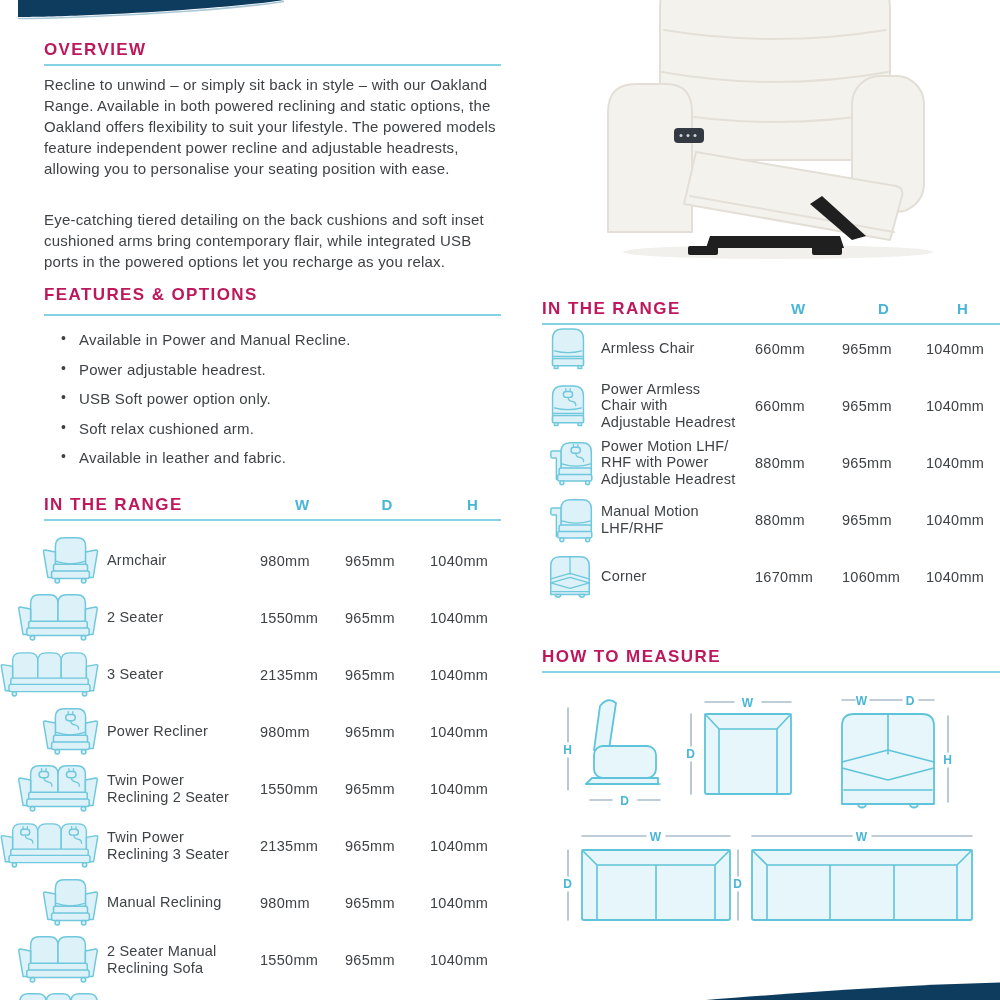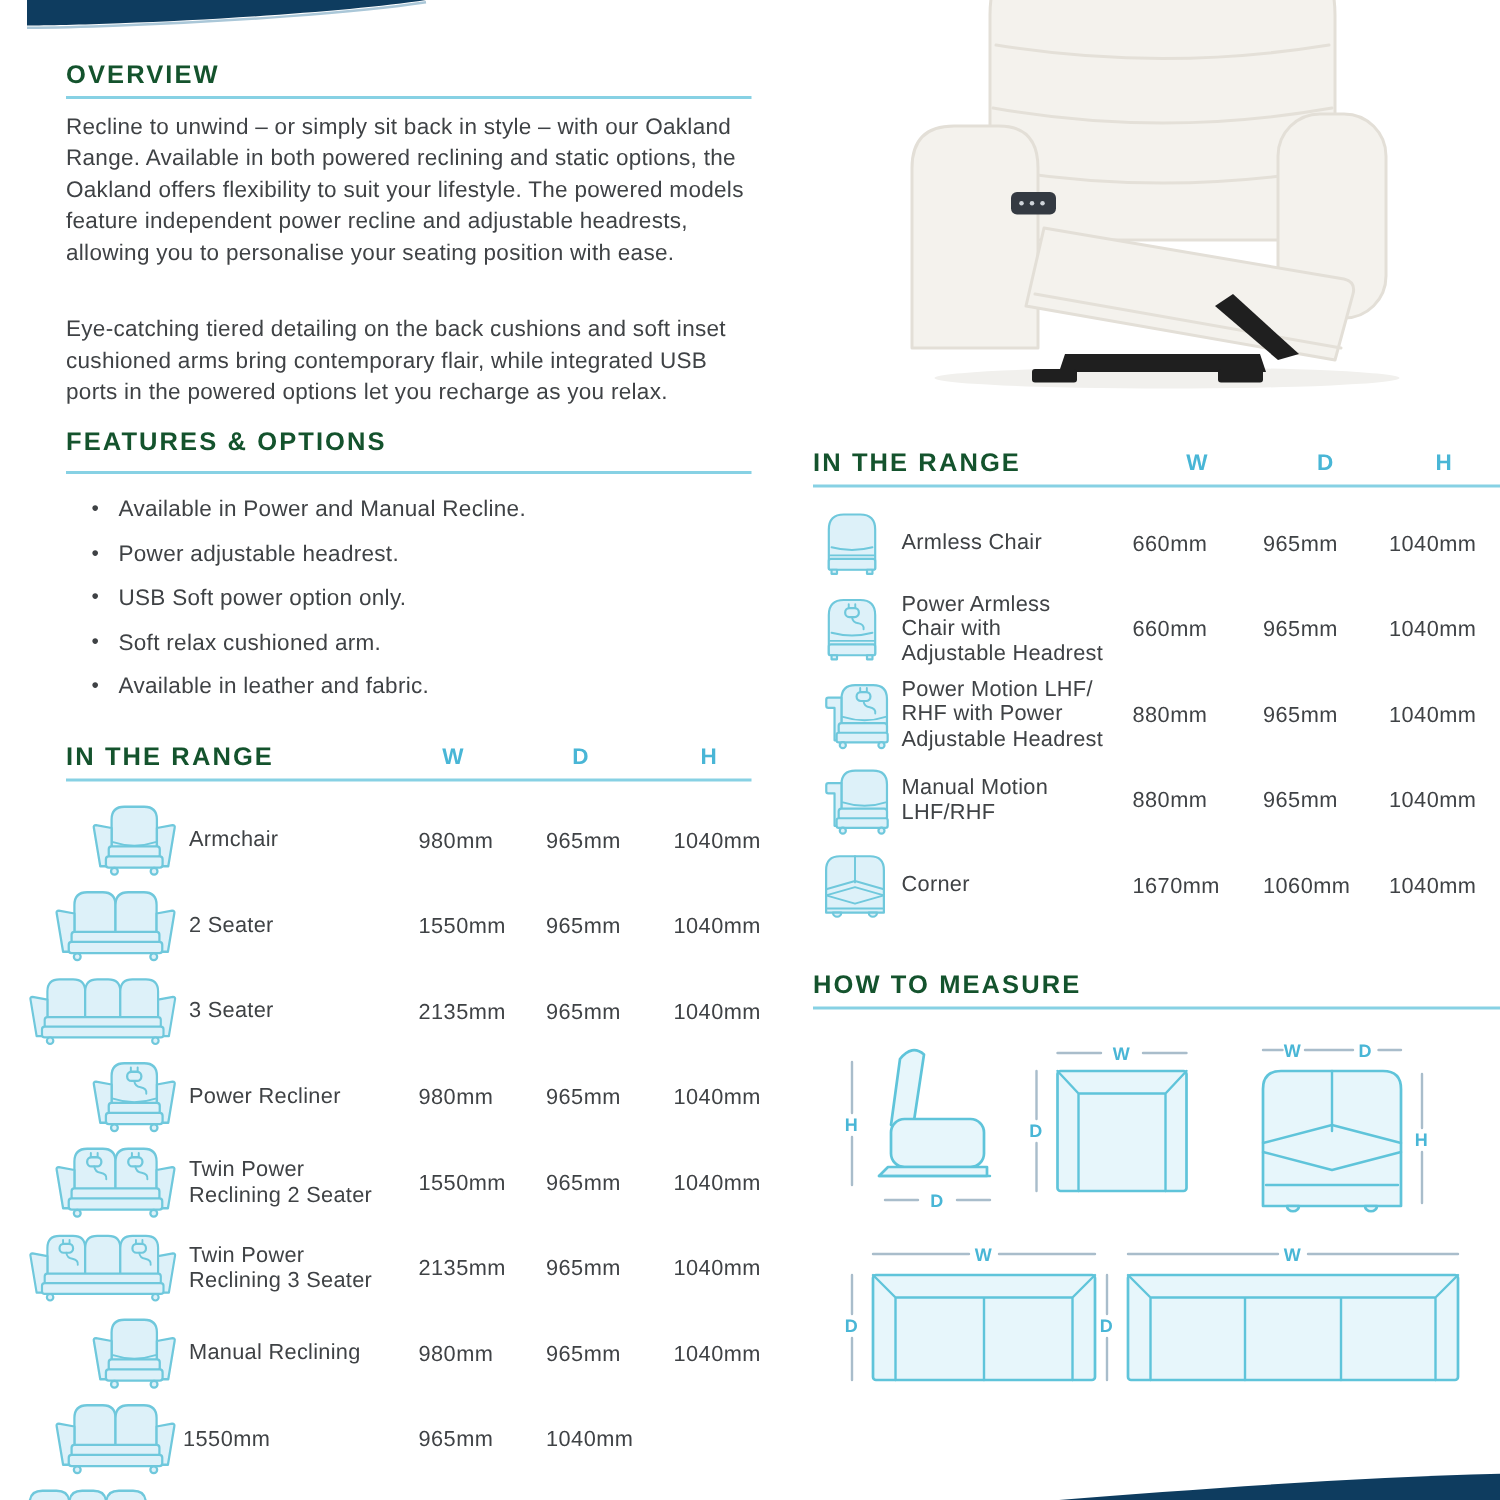--- a/index.html
+++ b/index.html
@@ -4,32 +4,32 @@
 <style>
   * { margin:0; padding:0; box-sizing:border-box; }
   html,body { width:1000px; height:1000px; }
   body {
     position:relative; width:1000px; height:1000px; background:#ffffff;
     overflow:hidden; font-family:"Liberation Sans", sans-serif; color:#3f4245;
   }
   .abs { position:absolute; }
 
   
-  .sec-title { font-size:17px; font-weight:700; letter-spacing:1.4px; color:#14532d; }
+  .sec-title { font-size:17px; font-weight:700; letter-spacing:1.4px; color:#be185d; }
   .divider { height:2px; background:#87d1e4; }
 
   
   .para { width:464px; font-size:15px; line-height:21px; letter-spacing:.2px; }
   .para + .para { margin-top:17px; }
   .feature-item { position:relative; padding-left:35px; height:29.6px; font-size:15px; letter-spacing:.2px; }
   .feature-item .bullet { position:absolute; left:17px; top:-1px; font-size:14px; color:#3f4245; }
 
   
   .range-row { display:grid; height:57px; align-items:center; }
-  .left-rows .range-row  { grid-template-columns:103px 157px 85px 85px 86px;padding-left:19px; }
+  .left-rows .range-row  { grid-template-columns:103px 157px 85px 85px 86px; }
   .right-rows .range-row { grid-template-columns:55px 158px 87px 84px 74px; }
   .cell.val { text-align:left; font-size:14.5px; letter-spacing:.3px; }
   .name-cell { padding-left:4px; font-size:14.5px; line-height:16.5px; letter-spacing:.2px; white-space:pre-line; }
   .icon-cell { display:flex; align-items:center; }
   .left-rows .icon-cell  { justify-content:flex-end; padding-right:4px; }
   .right-rows .icon-cell { justify-content:flex-start; padding-left:6px; }
   .col-head { position:absolute; text-align:center; font-size:15px; font-weight:700; letter-spacing:1px; color:#49b6d6; }
 
   
   .if { fill:#ddf1f9; stroke:#6fc8dc; stroke-width:1.6; stroke-linejoin:round; }
@@ -310,41 +310,43 @@
     <div class="cell val">980mm</div>
     <div class="cell val">965mm</div>
     <div class="cell val">1040mm</div>
   </div>
   <div class="range-row">
     <div class="cell icon-cell">
         <svg width="82" height="51" viewBox="0 0 86 54">
           <use href="#sym-sofa2"></use>
         </svg>
       </div>
+    <div class="cell name-cell">2 Seater Manual
+Reclining Sofa</div>
     <div class="cell val">1550mm</div>
     <div class="cell val">965mm</div>
     <div class="cell val">1040mm</div>
   </div>
 </div>
 
 <div class="abs" style="left:6px;top:991px;width:106px;height:9px;overflow:hidden">
   <svg width="105" height="51" viewBox="0 0 110 54">
       <use href="#sym-sofa3"></use>
     </svg>
 </div>
 
 <div class="abs" style="left:542px;top:299px;width:458px;height:28px">
   <h2 class="sec-title">IN THE RANGE</h2>
   <span class="col-head" style="left:213px;top:1px;width:87px">W</span>
   <span class="col-head" style="left:300px;top:1px;width:84px">D</span>
   <span class="col-head" style="left:384px;top:1px;width:74px">H</span>
 </div>
 <div class="divider abs" style="left:542px;top:323px;width:458px"></div>
 
-<div class="abs right-rows" style="left:542px;top:334px;width:458px">
+<div class="abs right-rows" style="left:542px;top:320px;width:458px">
   <div class="range-row">
     <div class="cell icon-cell">
         <svg width="40" height="46" viewBox="0 0 44 50">
           <use href="#sym-armless"></use>
         </svg>
       </div>
     <div class="cell name-cell">Armless Chair</div>
     <div class="cell val">660mm</div>
     <div class="cell val">965mm</div>
     <div class="cell val">1040mm</div>

